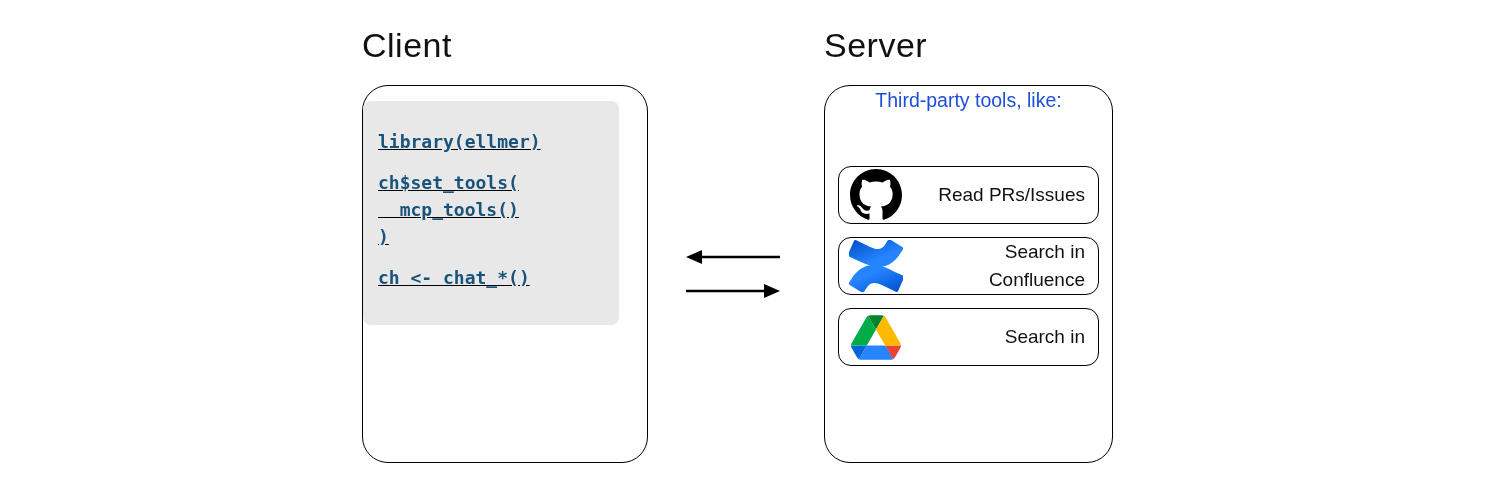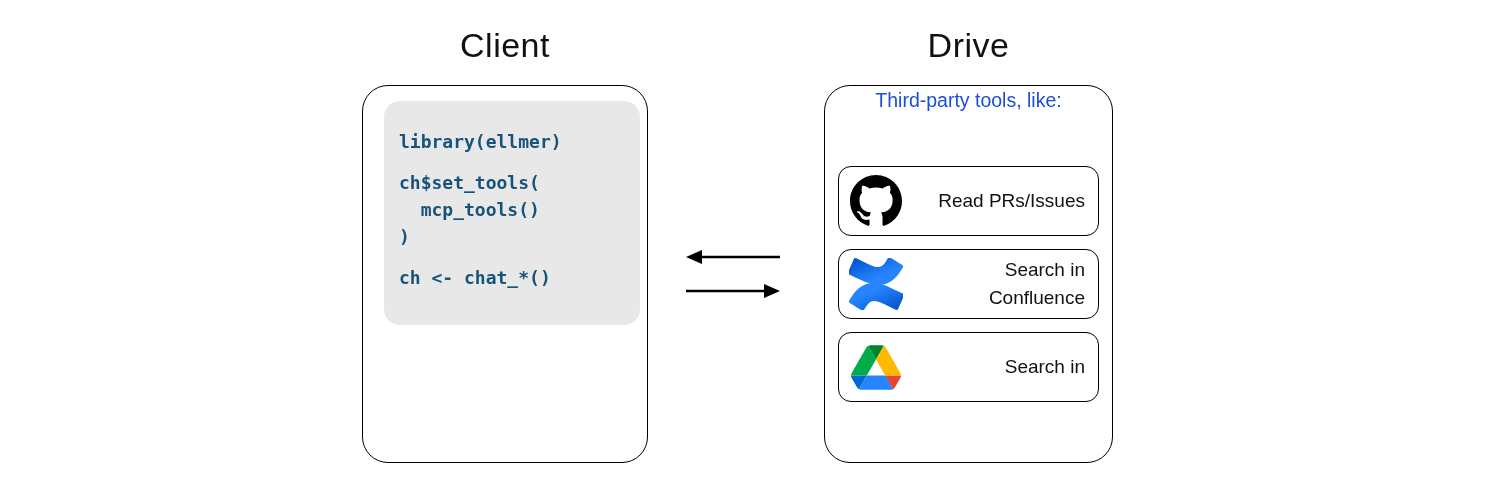--- a/index.html
+++ b/index.html
@@ -1,56 +1,57 @@
 <!DOCTYPE html>
 <html><head>
 <meta charset="utf-8">
 <style>
   * { margin:0; padding:0; box-sizing:border-box; }
   body { background:#fff; font-family:"Liberation Sans", sans-serif; }
   #canvas { position:relative; width:1489px; height:496px; background:#ffffff; overflow:hidden; }
 
   .section-title {
-    position:absolute; top:26px; text-align:center;
+    position:absolute; top:26px; text-align:left;
     font-size:34px; font-weight:500; color:#111; letter-spacing:.5px;
   }
   .client-title { left:362px; width:286px; }
   .server-title { left:824px; width:289px; }
 
   .rounded-box {
     position:absolute; top:85px; height:378px;
     border:1.5px solid #000; border-radius:26px; background:#fff;
   }
   .client-box { left:362px; width:286px; }
   .server-box { left:824px; width:289px; }
 
   .code-block {
-    position:absolute; left:21px; top:15px; width:256px; height:224px;
-    background:#e8e8e8; border-radius:16px;
+    position:absolute; left:0; top:15px; width:256px; height:224px;
+    background:#e8e8e8; border-radius:8px;
     padding:27px 0 0 15px;
+    text-decoration:underline;
   }
   .code-line {
     font-family:"DejaVu Sans Mono","Liberation Mono",monospace;
     font-weight:bold; font-size:18px; line-height:27px;
     color:#17537b; white-space:pre;
   }
   .code-line + .code-line { margin-top:14px; }
 
   .arrows { position:absolute; left:678px; top:243px; }
 
   .server-subtitle {
     text-align:center;
     font-size:19.5px; color:#1d4ed8; line-height:28px;
   }
   .tools {
     position:absolute; left:13px; right:13px; top:80px;
     display:flex; flex-direction:column; gap:13px;
   }
   .tool-item {
-    height:70px; border:1.5px solid #000; border-radius:13px; background:#fff;
+    height:58px; border:1.5px solid #000; border-radius:13px; background:#fff;
     display:flex; align-items:center; padding:0 13px 0 10px;
   }
   .tool-icon { width:54px; height:54px; flex:none; display:flex; align-items:center; justify-content:center; }
   .tool-label { flex:1; text-align:right; font-size:19px; line-height:28.5px; color:#111; }
 </style>
 </head>
 <body>
 
 <div id="canvas">
 
@@ -70,21 +71,21 @@
     <g>
       <line x1="102" y1="14" x2="20" y2="14" stroke="#000" stroke-width="2.6"></line>
       <polygon points="8,14 24,7 24,21" fill="#000"></polygon>
     </g>
     <g>
       <line x1="8" y1="48" x2="90" y2="48" stroke="#000" stroke-width="2.6"></line>
       <polygon points="102,48 86,41 86,55" fill="#000"></polygon>
     </g>
   </svg>
 
-  <div class="section-title server-title">Drive</div>
+  <div class="section-title server-title">Server</div>
 
   <div class="rounded-box server-box">
     <div class="server-subtitle">Third-party tools, like:</div>
 
     <div class="tools">
 
       <div class="tool-item">
         <span class="tool-icon">
           <svg width="52" height="52" viewBox="0 0 16 16">
             <path fill="#000000" fill-rule="evenodd" d="M8 0C3.58 0 0 3.58 0 8c0 3.54 2.29 6.53 5.47 7.59.4.07.55-.17.55-.38 0-.19-.01-.82-.01-1.49-2.01.37-2.53-.49-2.69-.94-.09-.23-.48-.94-.82-1.13-.28-.15-.68-.52-.01-.53.63-.01 1.08.58 1.23.82.72 1.21 1.87.87 2.33.66.07-.52.28-.87.51-1.07-1.78-.2-3.64-.89-3.64-3.95 0-.87.31-1.59.82-2.15-.08-.2-.36-1.02.08-2.12 0 0 .67-.21 2.2.82.64-.18 1.32-.27 2-.27.68 0 1.36.09 2 .27 1.53-1.04 2.2-.82 2.2-.82.44 1.1.16 1.92.08 2.12.51.56.82 1.27.82 2.15 0 3.07-1.87 3.75-3.65 3.95.29.25.54.73.54 1.48 0 1.07-.01 1.93-.01 2.2 0 .21.15.46.55.38A8.013 8.013 0 0 0 16 8c0-4.42-3.58-8-8-8z"></path>

